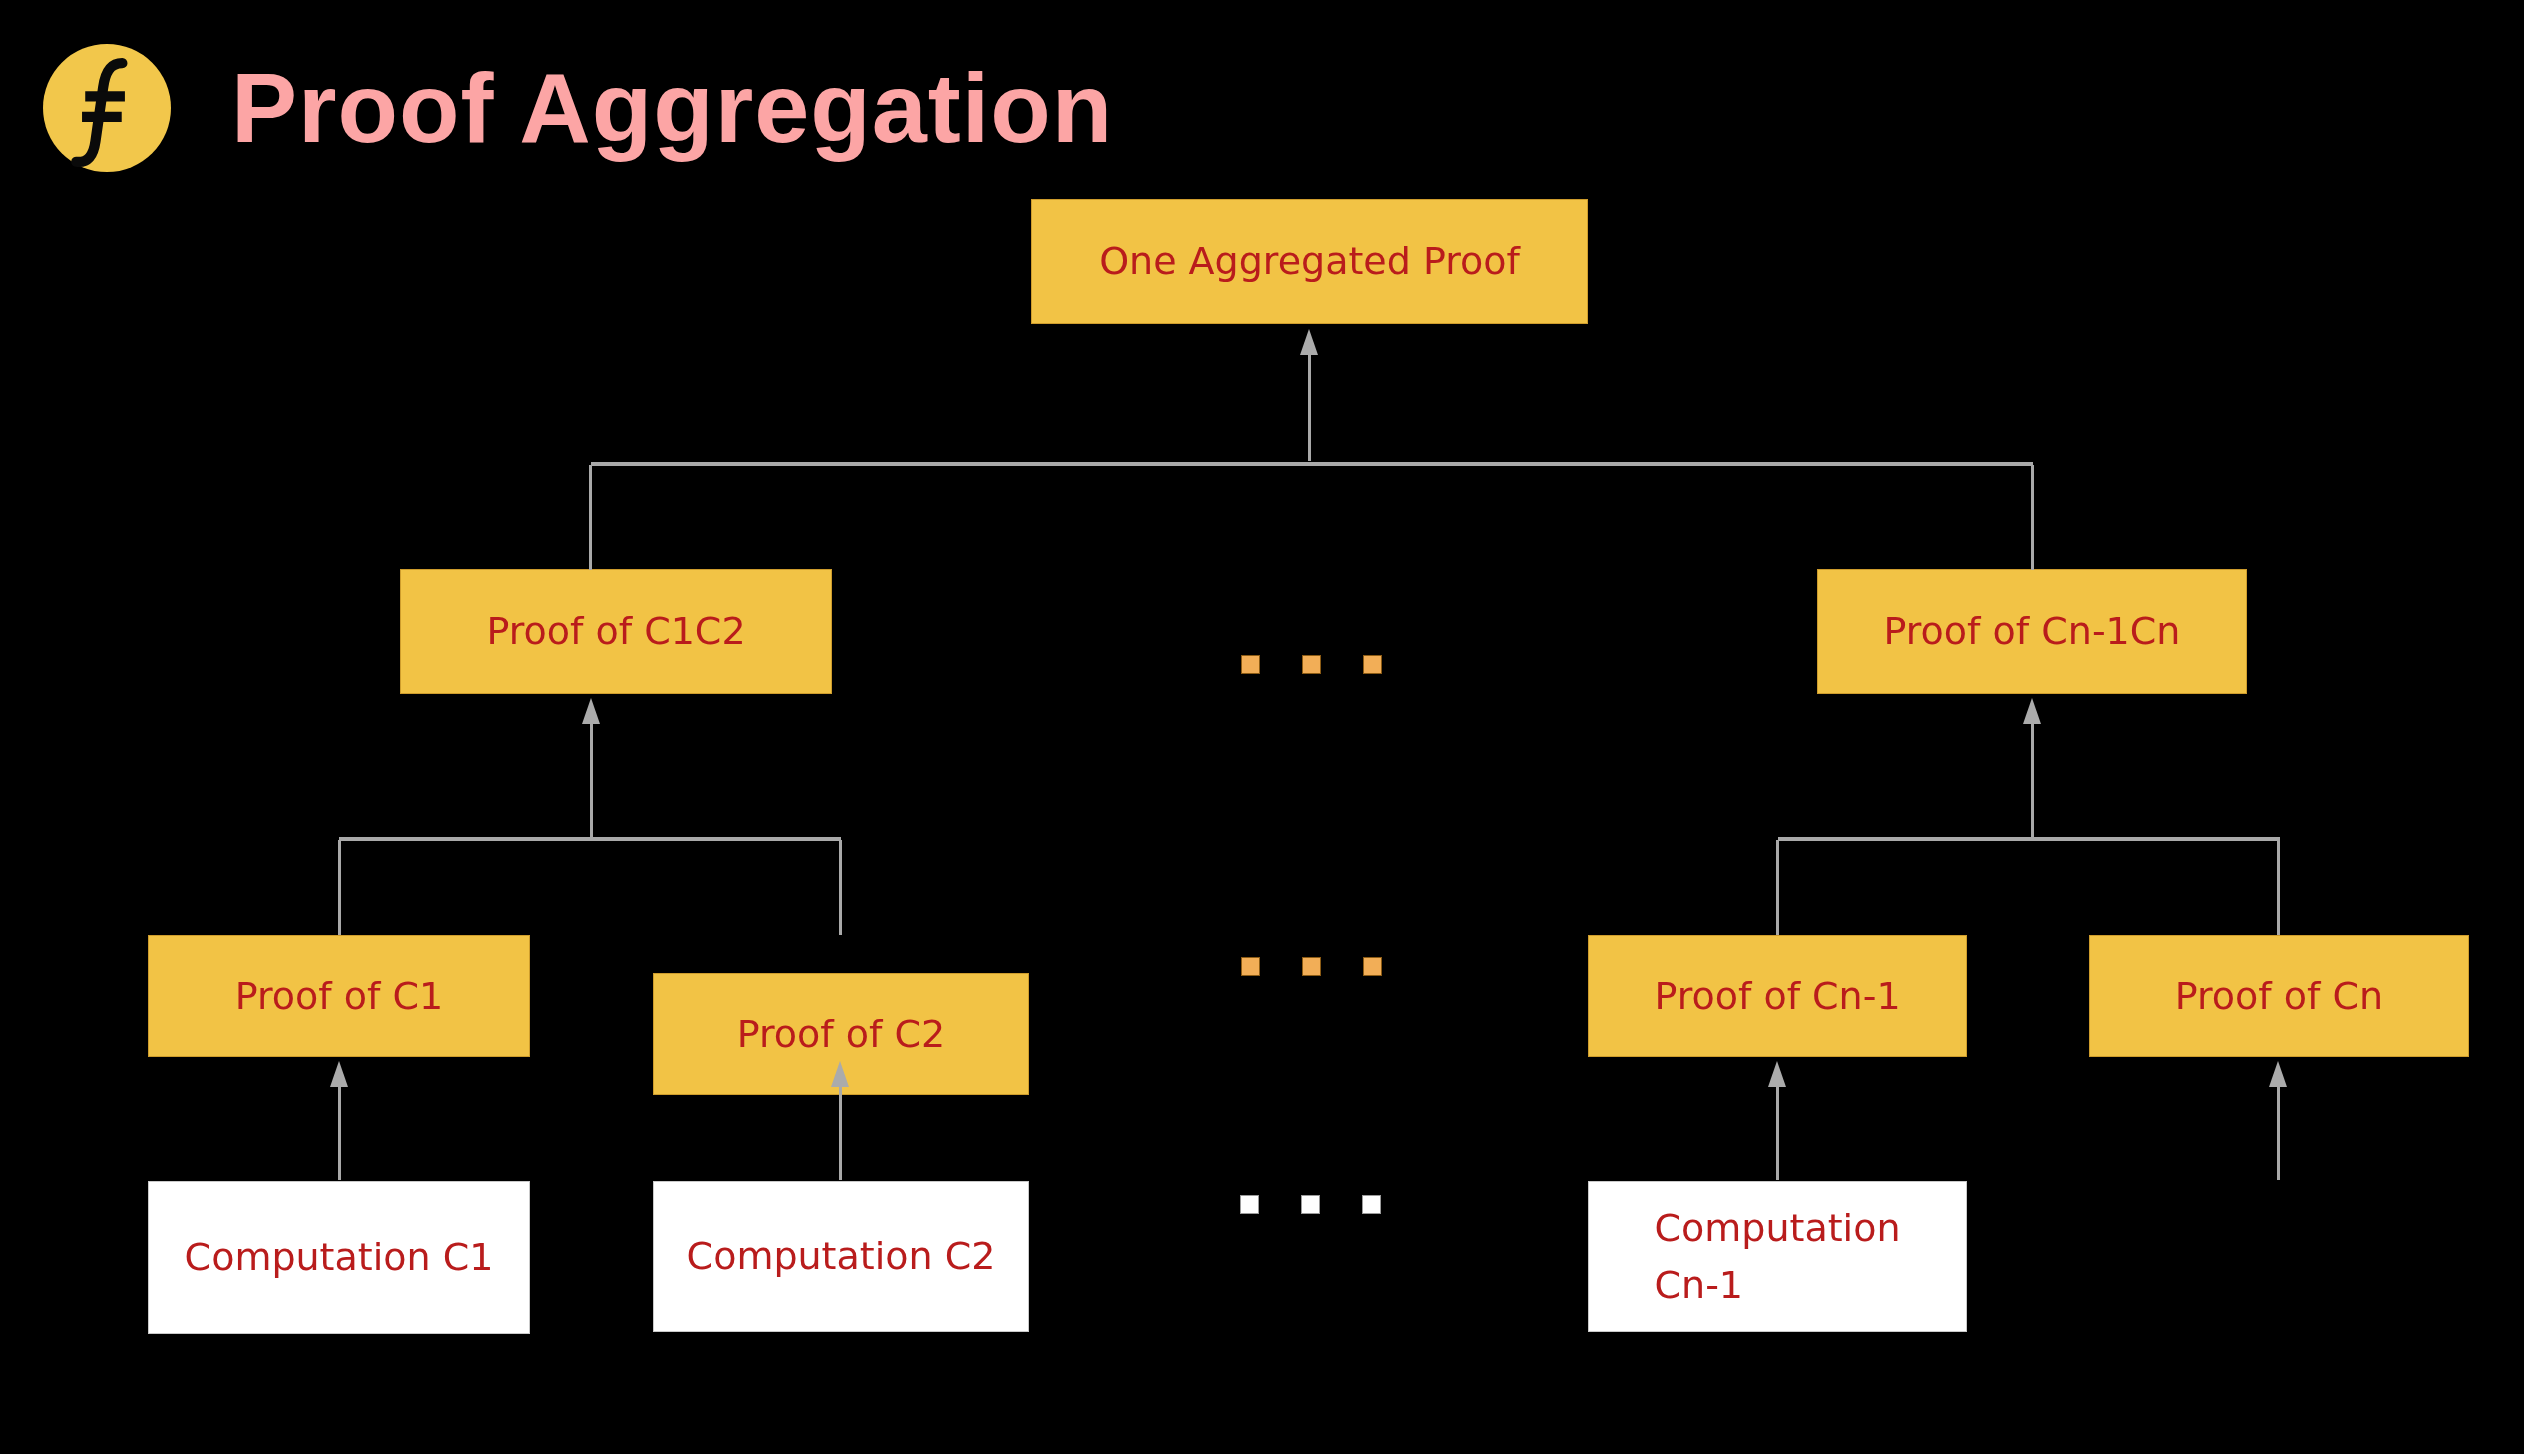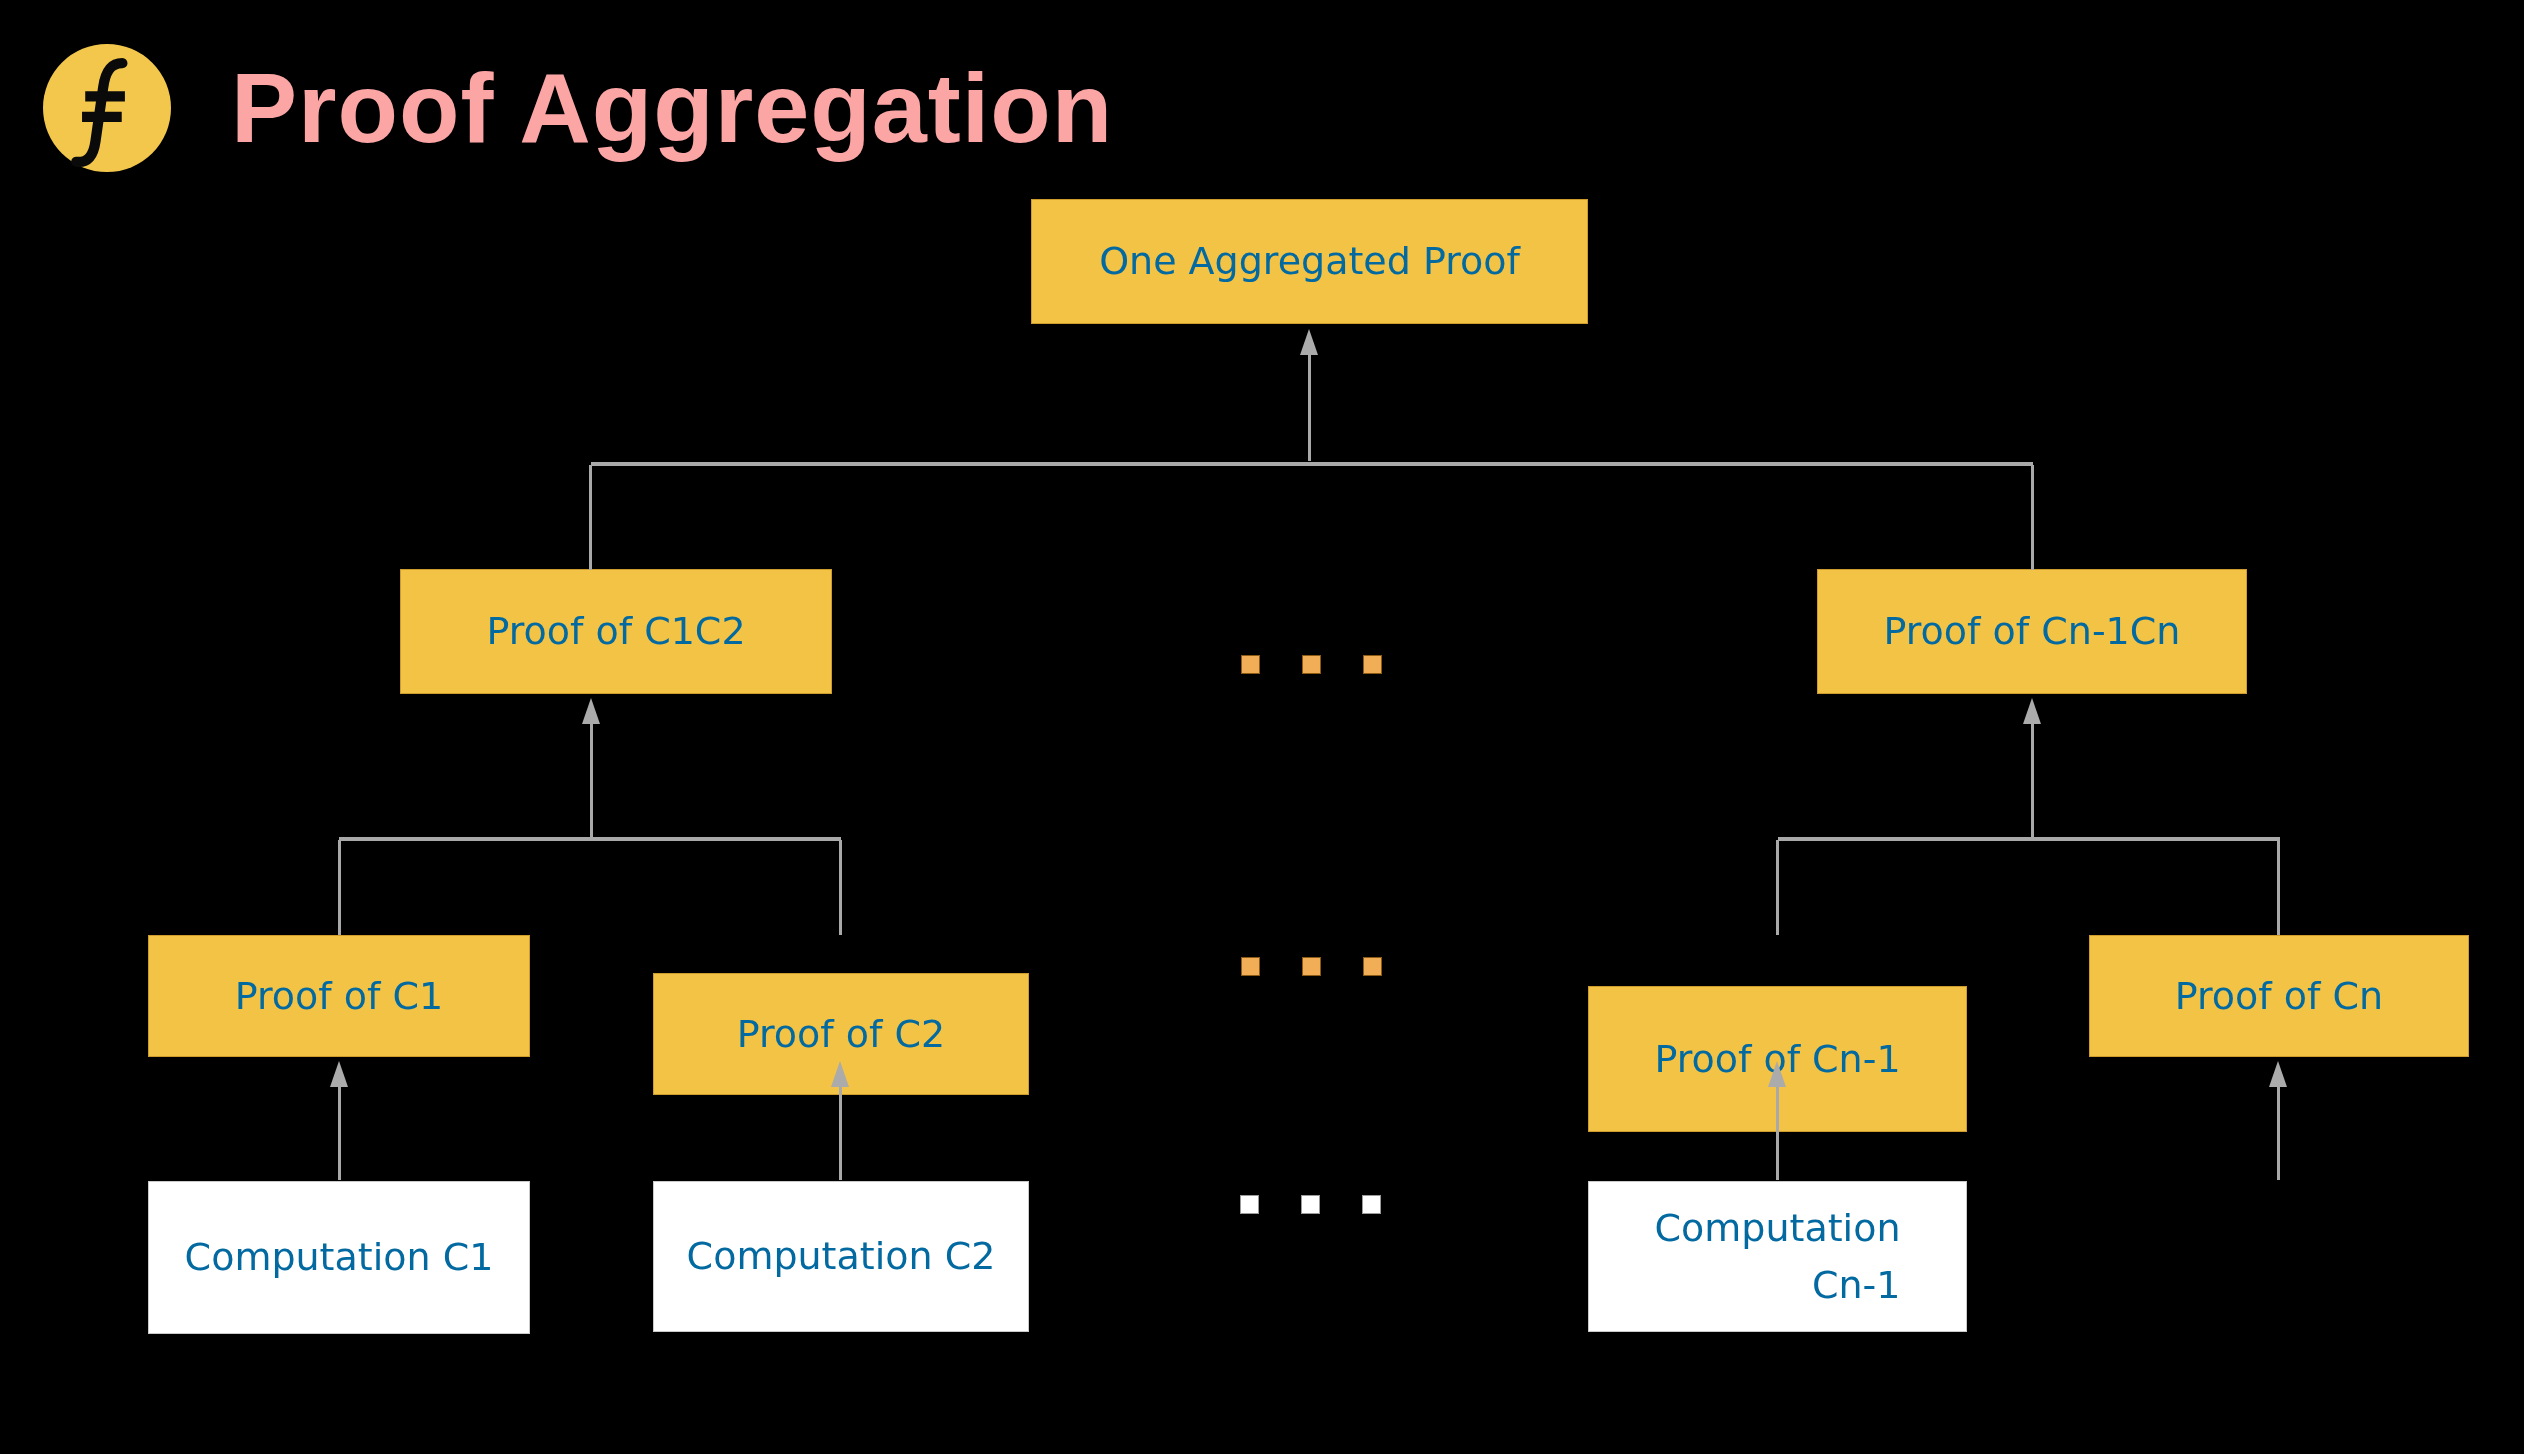--- a/index.html
+++ b/index.html
@@ -15,21 +15,21 @@
     position:absolute; left:231px; top:44px; height:128px;
     display:flex; align-items:center;
     color:#fca5a5; font-size:99px; font-weight:bold;
     font-family:Liberation Sans, sans-serif; letter-spacing:1px;
   }
 
   
   .node {
     position:absolute; box-sizing:border-box;
     display:flex; align-items:center; justify-content:center;
-    text-align:right; color:#0369a1; font-size:38px; line-height:1.5;
+    text-align:left; color:#b91c1c; font-size:38px; line-height:1.5;
   }
   .node.yellow { background:#F2C345; border:1px solid #CE9C2C; }
   .node.white  { background:#FFFFFF; border:1px solid #C9C9C9; }
   .node.wrap-two { padding:0 80px; }
 
   
   .hline { position:absolute; height:4px; background:#A9A9A9; }
   .vline { position:absolute; width:3px;  background:#A9A9A9; }
   .arrowhead {
     position:absolute; width:0; height:0;
@@ -58,21 +58,21 @@
   </div>
   <div class="page-title">Proof Aggregation</div>
 
   <div class="node yellow" style="left:1031px; top:199px; width:557px; height:125px;">One Aggregated Proof</div>
 
   <div class="node yellow" style="left:400px; top:569px; width:432px; height:125px;">Proof of C1C2</div>
   <div class="node yellow" style="left:1817px; top:569px; width:430px; height:125px;">Proof of Cn-1Cn</div>
 
   <div class="node yellow" style="left:148px;  top:935px; width:382px; height:122px;">Proof of C1</div>
   <div class="node yellow" style="left:653px; top:973px; width:376px; height:122px;">Proof of C2</div>
-  <div class="node yellow" style="left:1588px; top:986px; width:379px; height:146px;">Proof of Cn-1</div>
+  <div class="node yellow" style="left:1588px; top:935px; width:379px; height:122px;">Proof of Cn-1</div>
   <div class="node yellow" style="left:2089px; top:935px; width:380px; height:122px;">Proof of Cn</div>
 
   <div class="node white" style="left:148px;  top:1181px; width:382px; height:153px;">Computation C1</div>
   <div class="node white" style="left:653px; top:1181px; width:376px; height:151px;">Computation C2</div>
   <div class="node white wrap-two" style="left:1588px; top:1181px; width:379px; height:151px;">Computation Cn-1</div>
 
   <div class="hline" style="left:591px; top:462px; width:1442px;"></div>
   <div class="vline" style="left:589px; top:465px; height:105px;"></div>
   <div class="vline" style="left:2031px; top:465px; height:105px;"></div>
   <div class="vline" style="left:1308px; top:353px; height:108px;"></div>

